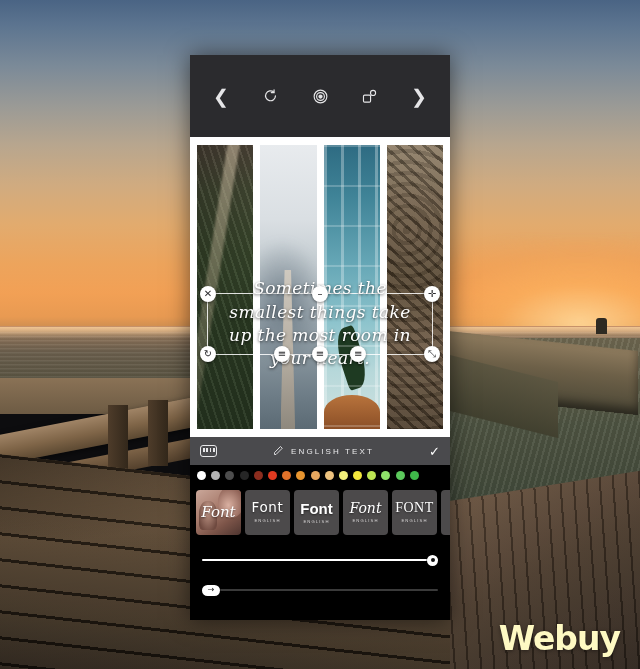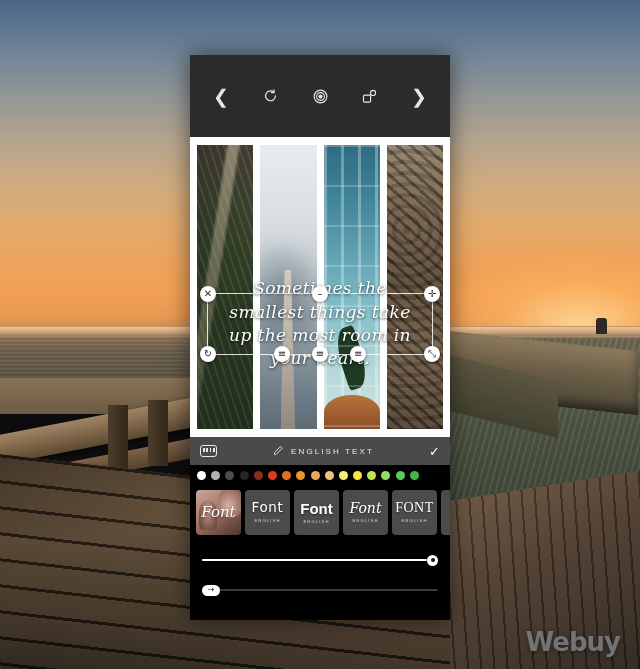--- a/index.html
+++ b/index.html
@@ -121,22 +121,22 @@
   }
   .deck-water-gap{
     position:absolute;left:0;top:378px;width:200px;height:36px;
     background:linear-gradient(to bottom,#8a7256,#6d5b44);
   }
 
   
   #watermark{
     position:absolute; right:20px; bottom:14px;
     font-family:"DejaVu Sans", sans-serif;
-    font-size:26px; font-weight:700; letter-spacing:-1px;
-    color:#737373; text-shadow:0 1px 4px rgba(0,0,0,.45);
+    font-size:33px; font-weight:700; letter-spacing:-1px;
+    color:#fef9c3; text-shadow:0 1px 4px rgba(0,0,0,.45);
     line-height:1;
   }
 
   
   #phone{
     position:absolute; left:190px; top:55px; width:260px; height:565px;
     background:#000; overflow:hidden;
     box-shadow:0 0 22px rgba(0,0,0,.55);
   }
 

